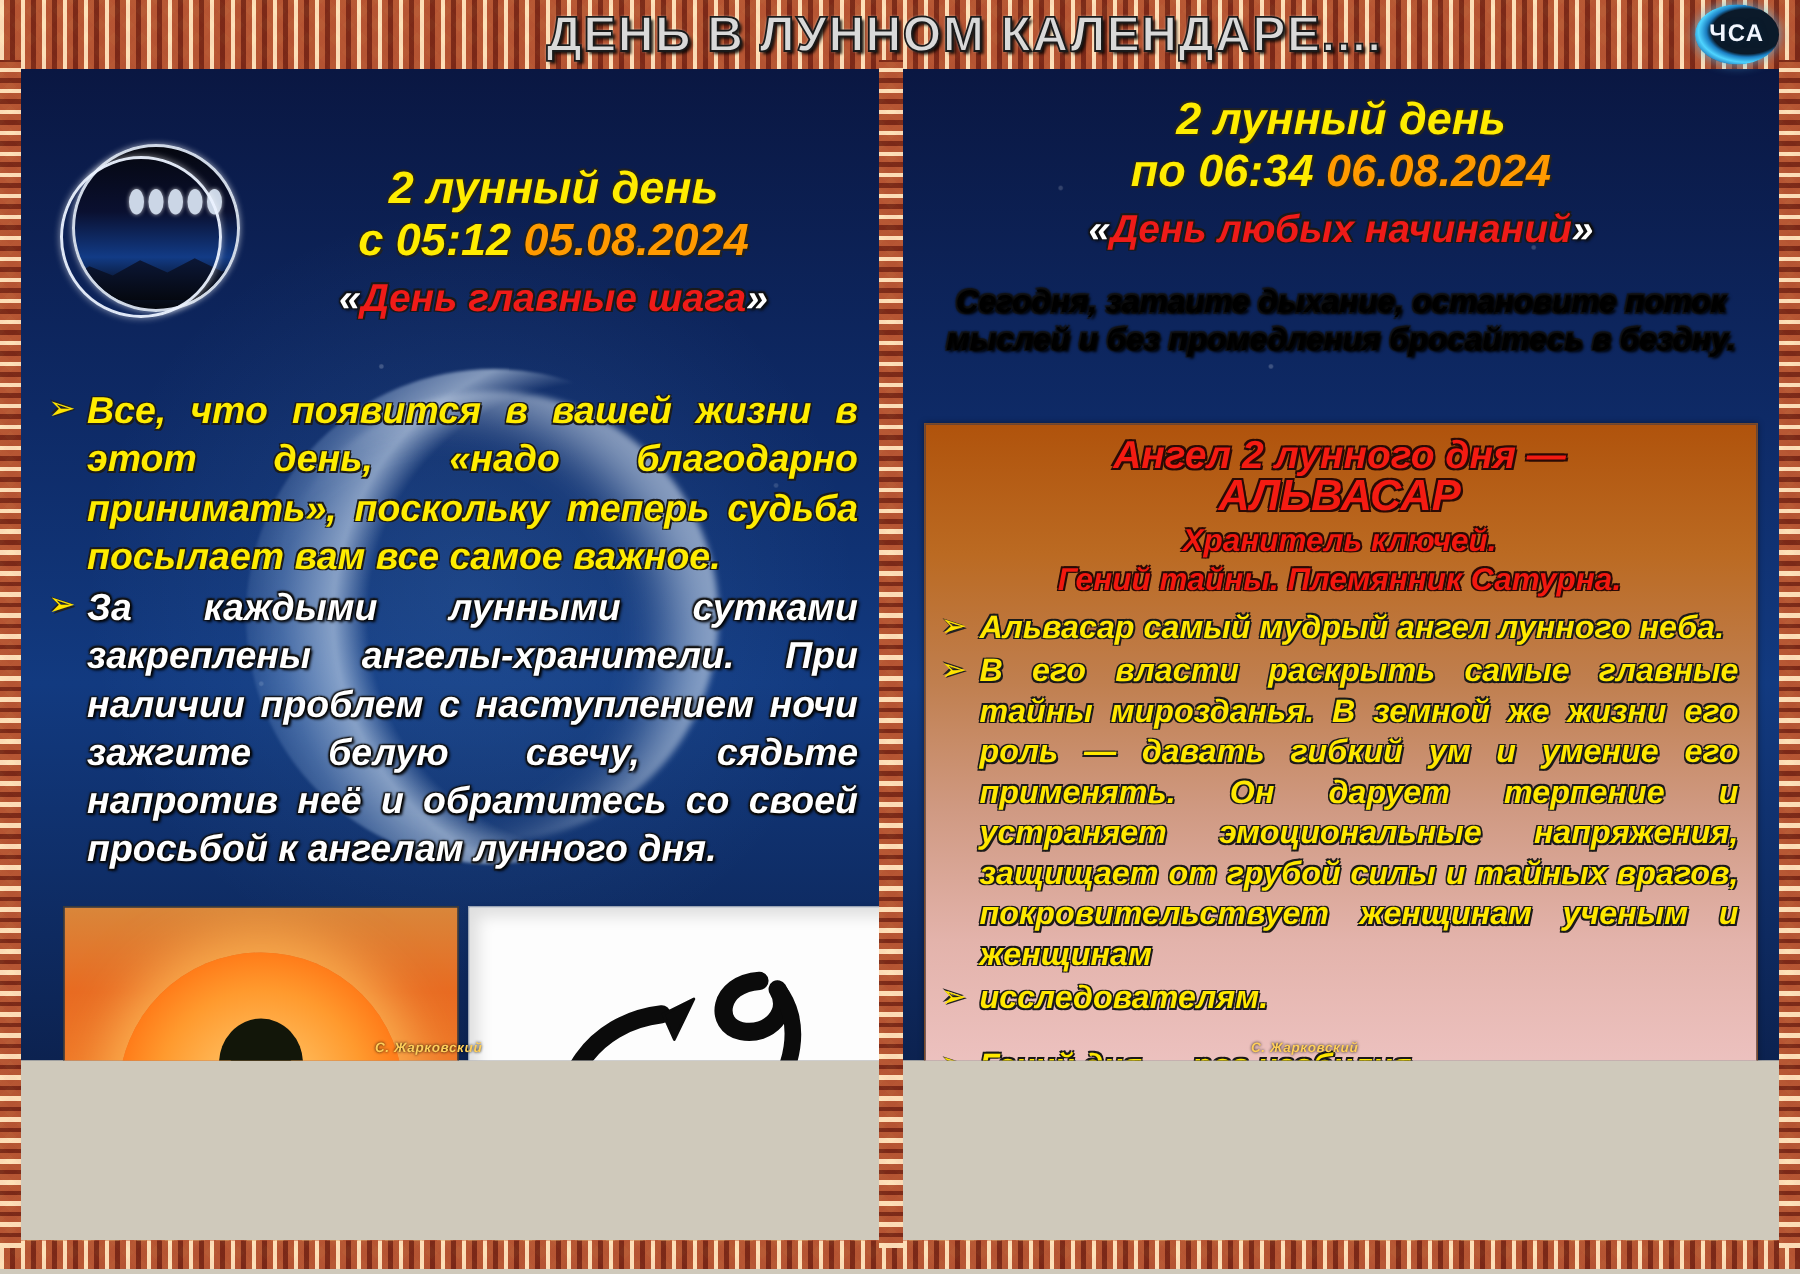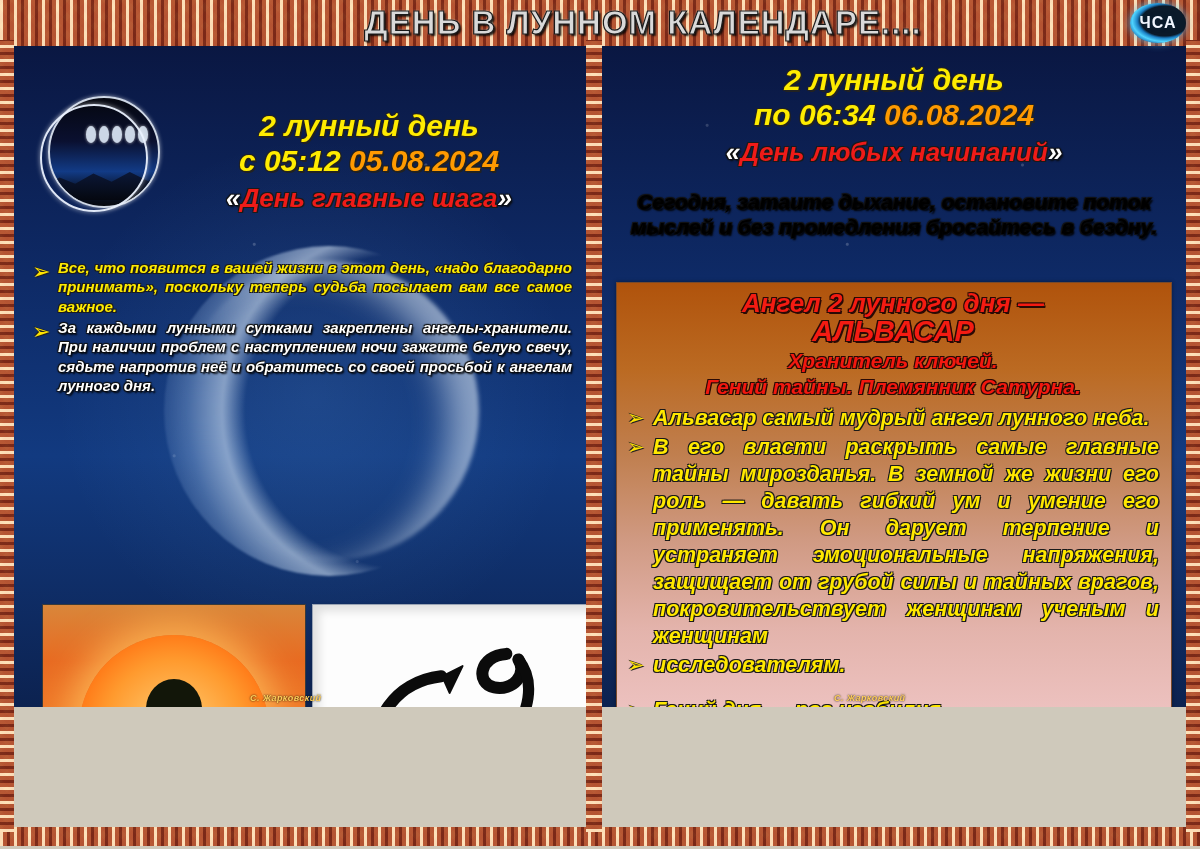--- a/index.html
+++ b/index.html
@@ -153,21 +153,21 @@
   .quote-line{font-size:26px;font-weight:bold;margin-top:4px;}
 
   
   #left-body{position:absolute;left:18px;top:212px;width:540px;z-index:4;}
   .bullet-row{display:flex;align-items:flex-start;margin-bottom:2px;}
   .arrow{
     flex:0 0 auto;width:26px;font-size:22px;line-height:1.28;color:#ffe400;
     text-shadow:1px 1px 0 #222,-1px -1px 0 #222;
   }
   .btxt{
-    flex:1 1 auto;font-size:15px;font-weight:bold;line-height:1.29;
+    flex:1 1 auto;font-size:25px;font-weight:bold;line-height:1.29;
     text-align:justify;text-align-last:left;
   }
   .btxt.yel{color:#ffec00;text-shadow:1.3px 1.3px 0 #1c1c1c,-1px -1px 0 #1c1c1c,1px -1px 0 #1c1c1c,-1px 1px 0 #1c1c1c;}
   .btxt.wht{color:#ffffff;text-shadow:1.5px 1.5px 2px #000,-1px -1px 1px #111,1px -1px 1px #111,-1px 1px 1px #111;}
 
   
   #img-angel{
     position:absolute;left:28px;top:558px;width:262px;height:255px;z-index:5;
     border:1px solid #3a3a3a;overflow:hidden;
     background:linear-gradient(180deg,#d9863a 0%,#e86b22 22%,#f07a28 45%,#7d93b0 76%,#4e6e96 100%);

